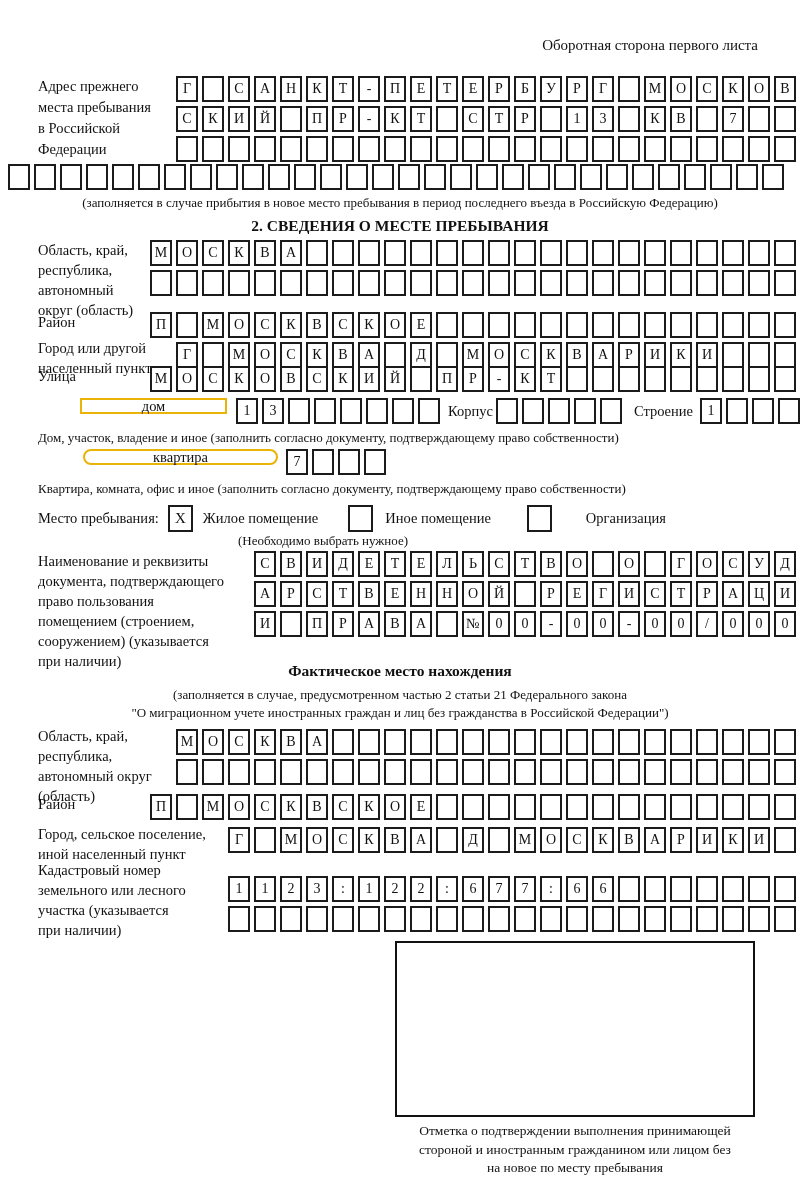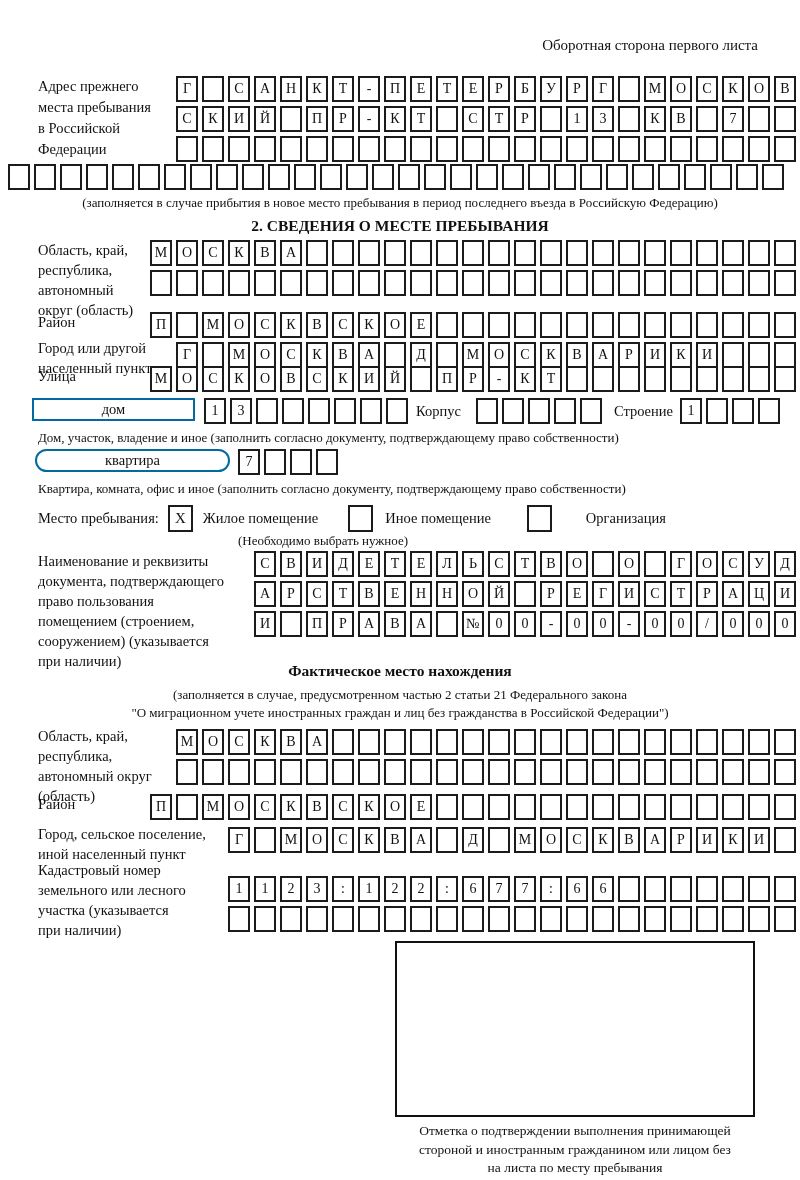--- a/index.html
+++ b/index.html
@@ -30,24 +30,24 @@
   #s1-full { margin-top:2px; padding-left:8px; }
   #s1-caption { margin-top:4px; }
   #s2-title { margin-top:4px; }
   #region1 { margin-top:4px; }
   #district1 { margin-top:-8px; }
   #city1 { margin-top:0px; }
   #city1 .cells-wrap { margin-top:4px; }
   #street1 { margin-top:-12px; }
 
   #house-row { margin-top:6px; display:flex; align-items:flex-start; padding-left:32px; font-size:14.5px; }
-  .wide-box { height:23px; border:2px solid #0369a1; display:flex; align-items:center; justify-content:center; font-size:14.5px; }
+  .wide-box { height:16px; border:2px solid #eab308; display:flex; align-items:center; justify-content:center; font-size:14.5px;margin-left:48px; }
   #house-box { width:163px; margin-right:9px; }
   .inline-label { line-height:27px; }
-  #korpus-label { margin-left:8px; margin-right:15px; }
+  #korpus-label { margin-left:8px; margin-right:3px; }
   #stroenie-label { margin-left:12px; margin-right:7px; }
   #house-caption { margin-top:4px; }
   #apt-row { margin-top:2px; display:flex; align-items:flex-start; padding-left:35px; }
   #apt-box { width:195px; margin-right:8px;border-radius:12px; }
   #apt-caption { margin-top:5px; }
 
   #stay-row { margin-top:7px; padding-left:38px; display:flex; align-items:center; font-size:14.5px; }
   .checkbox { width:25px; height:27px; border:2px solid #1b1b1b; display:inline-flex; align-items:center; justify-content:center; font-size:15px; flex:0 0 auto; }
   #stay-label { margin-right:9px; }
   #opt1-label { margin-left:10px; margin-right:30px; }
@@ -691,16 +691,16 @@
           <span class="cell"></span>
           <span class="cell"></span>
         </div>
     </div>
   </div>
 
   <div id="stamp-box"></div>
   <div id="stamp-caption">
       <div class="lbl-line">Отметка о подтверждении выполнения принимающей</div>
       <div class="lbl-line">стороной и иностранным гражданином или лицом без</div>
-      <div class="lbl-line">на листа по месту пребывания</div>
+      <div class="lbl-line">на новое по месту пребывания</div>
     </div>
 
 </div>
 
 </body></html>

